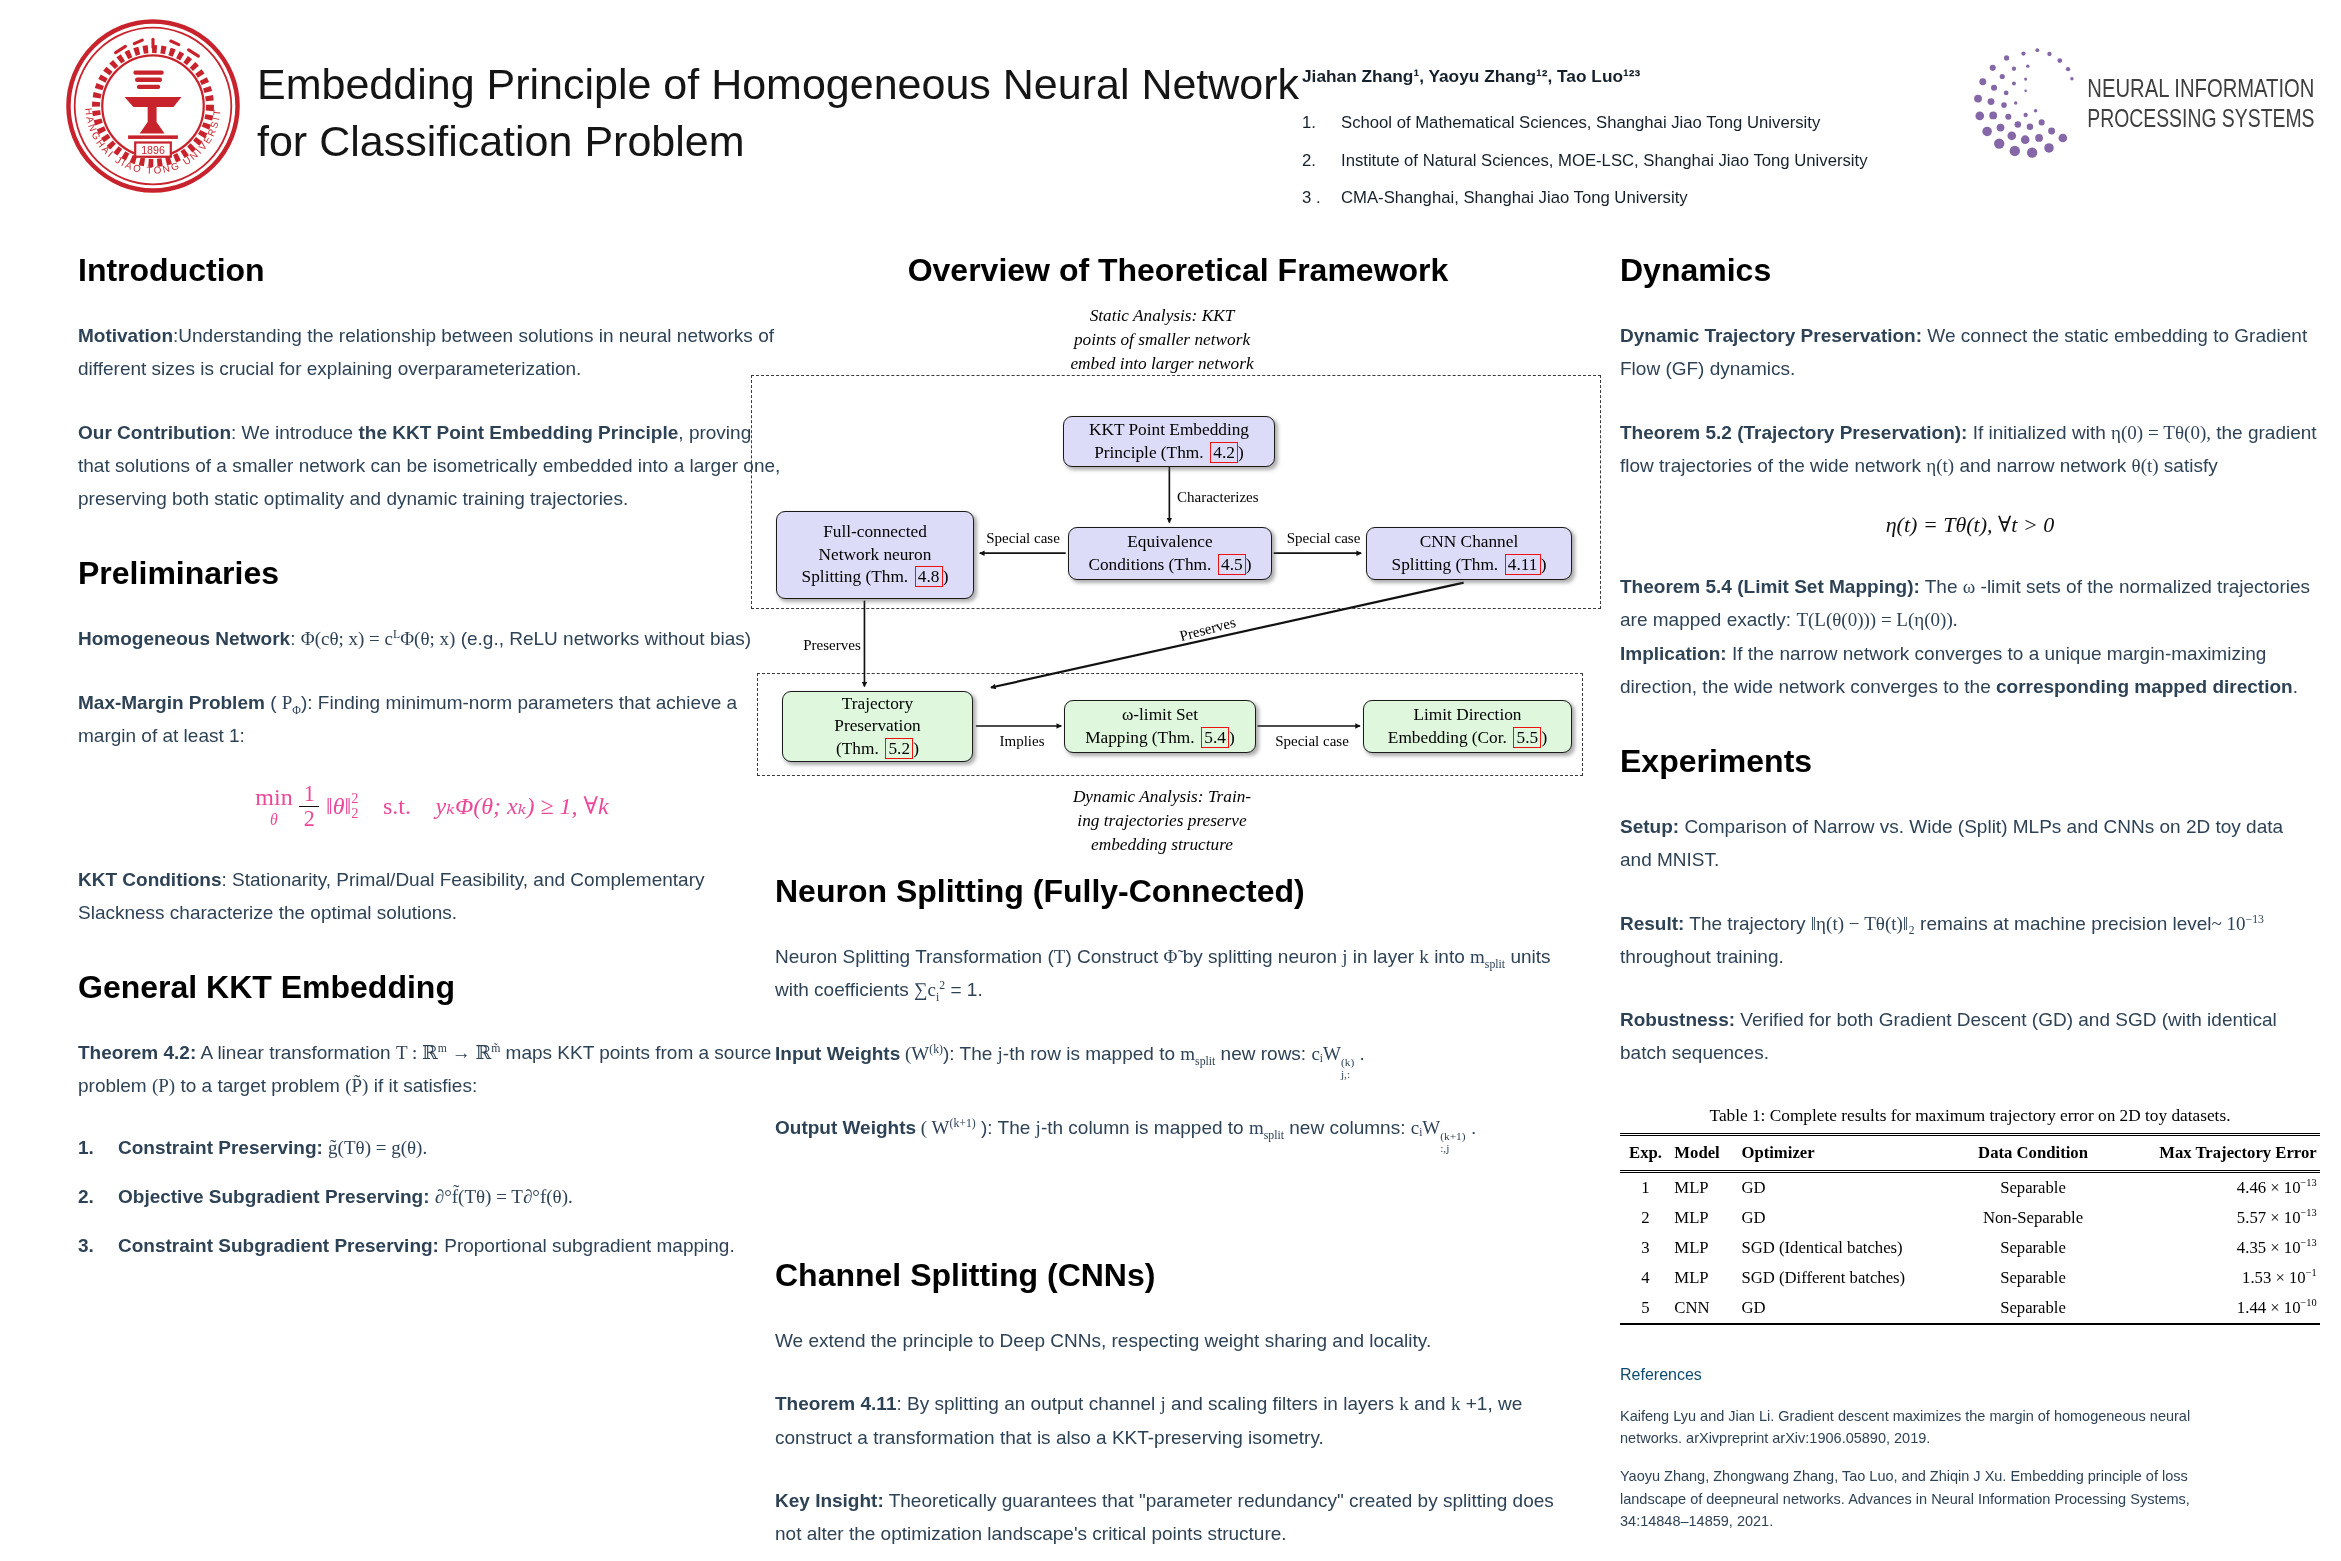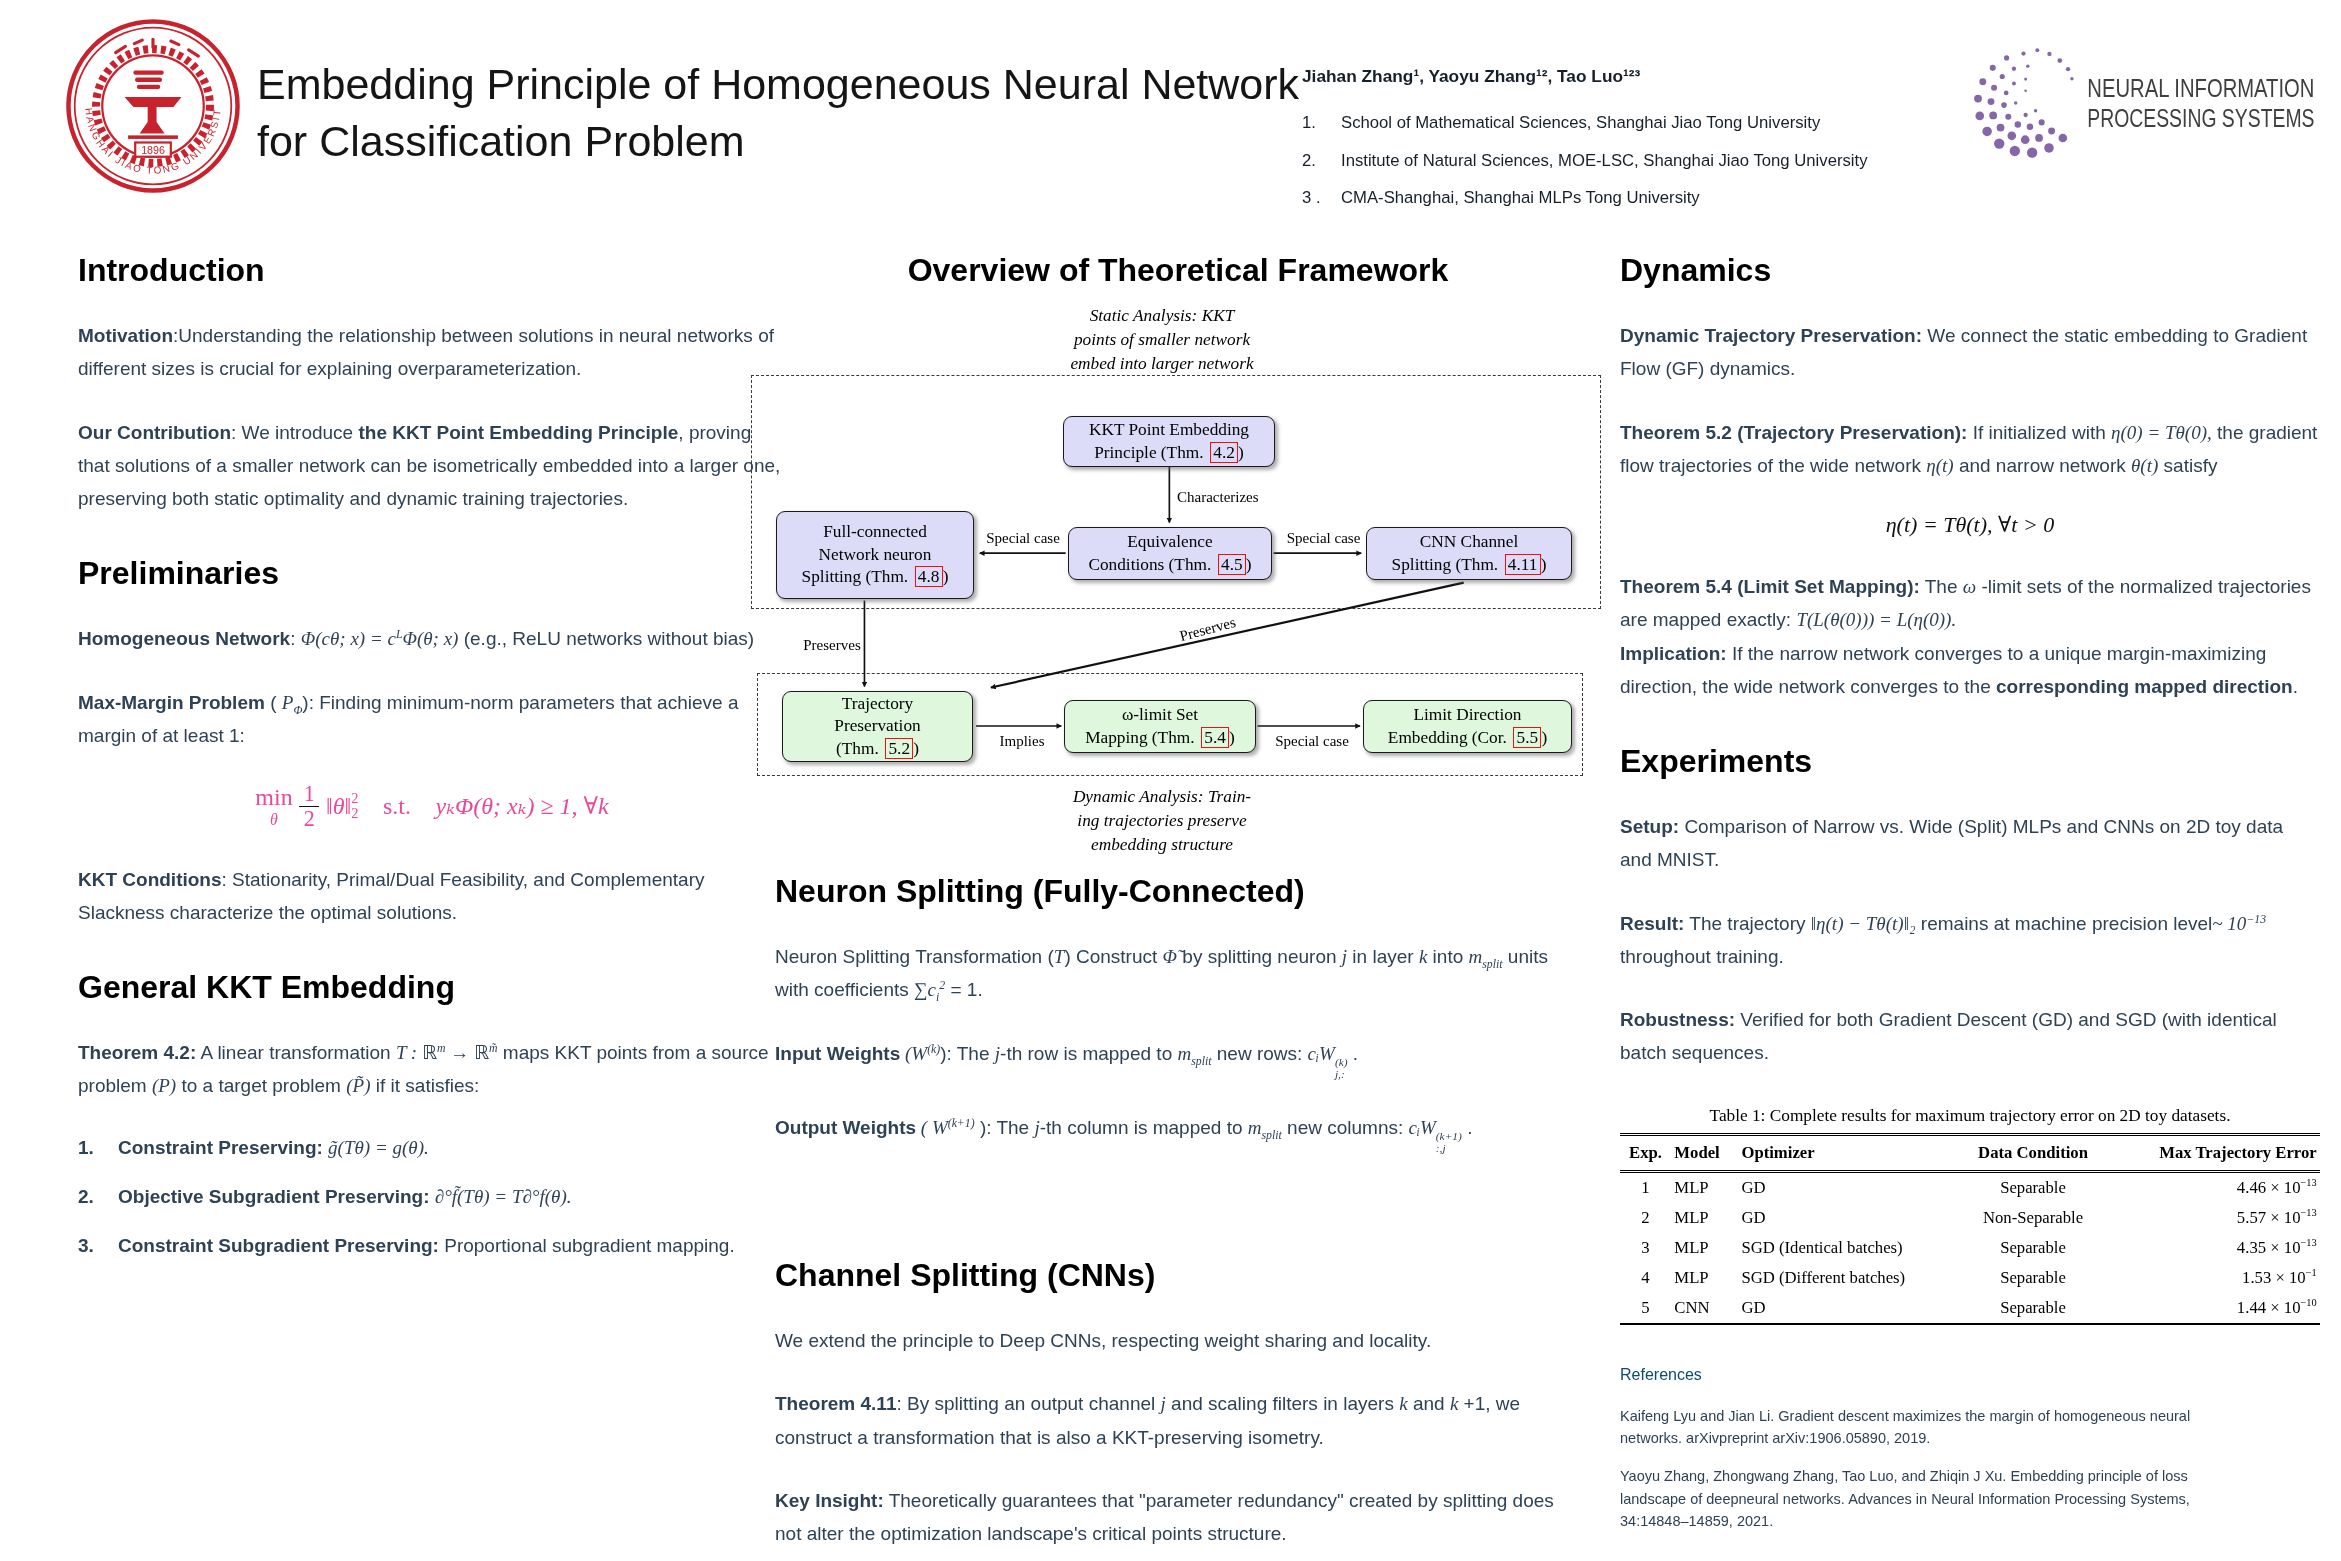--- a/index.html
+++ b/index.html
@@ -11,21 +11,21 @@
   .title{font-size:43px;line-height:1.32;color:#151515;font-weight:400;}
   .authors{font-size:17.3px;font-weight:700;color:#15202b;margin-bottom:26px;}
   .affil{display:flex;font-size:16.7px;color:#15202b;margin-bottom:16.7px;line-height:1.25;}
   .affil .no{width:39px;flex:none;}
 
   
   .sec-h{font-size:32px;font-weight:700;color:#000;margin-bottom:30px;}
   .mt{margin-top:40px;}
   .bp{font-size:19px;line-height:1.75;margin-bottom:30px;color:#2e4256;}
   .b{font-weight:700;}
-  .math{font-family:"Liberation Serif","DejaVu Serif","DejaVu Sans",serif;font-style:italic;}
+  .math{font-family:"Liberation Serif","DejaVu Serif","DejaVu Sans",serif;}
   sup,sub{line-height:0;font-size:62%;}
   .ss{display:inline-flex;flex-direction:column;align-items:flex-start;vertical-align:-0.55em;line-height:1.05;font-size:60%;}
   .num-li{display:flex;margin-bottom:19px;font-size:19px;line-height:1.6;}
   .num-li .no{width:40px;flex:none;font-weight:700;}
 
   
   .eq{display:flex;align-items:center;justify-content:center;font-size:24px;color:#ec4899;margin:7.8px 0 32px;font-family:"Liberation Serif","DejaVu Serif","DejaVu Sans",serif;}
   .minop{display:inline-flex;flex-direction:column;align-items:center;line-height:1;}
   .minop .msub{font-size:66%;font-style:italic;margin-top:2.2px;}
   .frac{display:inline-flex;flex-direction:column;align-items:center;line-height:1.08;margin:0 6.7px;font-size:92%;}
@@ -97,21 +97,21 @@
     <div class="affil">
       <span class="no">1.</span>
       <span>School of Mathematical Sciences, Shanghai Jiao Tong University</span>
     </div>
     <div class="affil">
       <span class="no">2.</span>
       <span>Institute of Natural Sciences, MOE-LSC, Shanghai Jiao Tong University</span>
     </div>
     <div class="affil">
       <span class="no">3 .</span>
-      <span>CMA-Shanghai, Shanghai MLPs Tong University</span>
+      <span>CMA-Shanghai, Shanghai Jiao Tong University</span>
     </div>
   </div>
 
   <svg class="abs" style="left:1971px;top:12.3px;" width="357" height="184" viewBox="0 0 660 340">
     <g fill="#7c5ca2" opacity="0.93" transform="translate(105,168) scale(0.8) translate(-150,-160)">
       <circle cx="140" cy="46" r="5"></circle>
         <circle cx="101" cy="56" r="6"></circle>
         <circle cx="69" cy="79" r="7"></circle>
         <circle cx="46" cy="111" r="8"></circle>
       <circle cx="35" cy="150" r="9"></circle>

